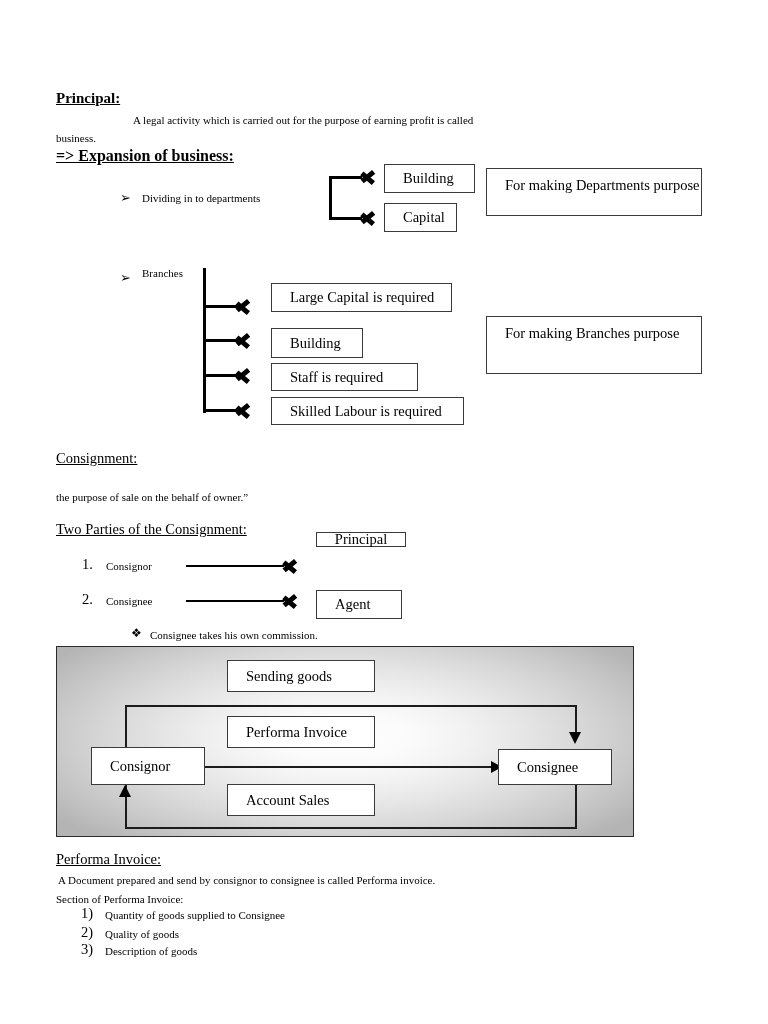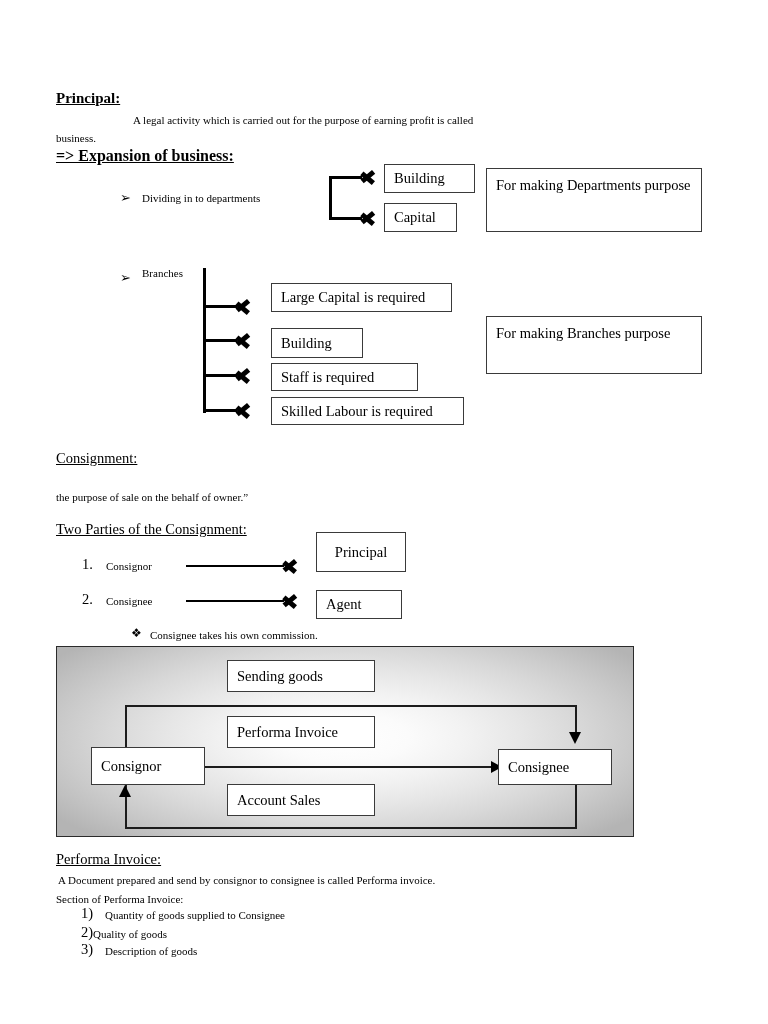--- a/index.html
+++ b/index.html
@@ -41,21 +41,21 @@
   .nowrap { white-space: nowrap; }
 
   
   .box {
     box-sizing: border-box;
     border: 1.3px solid #3a3a3a;
     background: #ffffff;
     font-size: 14.5px;
     display: flex;
     align-items: center;
-    padding-left: 9px;
+    padding-left: 18px;
   }
   .box.center { justify-content: center; padding-left: 0; }
   .box.toppad {
     align-items: flex-start;
     padding-top: 7px;
     line-height: 19px;
   }
 
   
   .vline { background: #000000; }
@@ -140,21 +140,21 @@
 
   <div class="abs hline" style="left:329px; top:176px; width:33px; height:3.2px;"></div>
   <div class="chev" style="left:362px; top:177.5px;"></div>
 
   <div class="abs hline" style="left:329px; top:217px; width:33px; height:3.2px;"></div>
   <div class="chev" style="left:362px; top:218.5px;"></div>
 
   <div class="abs box" style="left:384px; top:164px; width:91px; height:29px;">Building</div>
   <div class="abs box" style="left:384px; top:203px; width:73px; height:29px;">Capital</div>
 
-  <div class="abs box toppad" style="left:486px; top:168px; width:216px; height:64px;">For making Departments purpose</div>
+  <div class="abs box toppad" style="left:486px; top:168px; width:216px; height:48px;">For making Departments purpose</div>
 
   <div class="abs bullet-arrow" style="left:120px; top:270px;">➢</div>
   <div class="abs body-txt nowrap" style="left:142px; top:263px;">Branches</div>
 
   <div class="abs vline" style="left:203px; top:268px; width:3.4px; height:145px;"></div>
 
   <div class="abs hline" style="left:203px; top:305px; width:34px; height:3.4px;"></div>
   <div class="chev" style="left:237px; top:306.7px;"></div>
 
   <div class="abs hline" style="left:203px; top:339px; width:34px; height:3.4px;"></div>
@@ -176,21 +176,21 @@
   <div class="abs h-plain" style="left:56px; top:450px;">Consignment:</div>
 
   <div class="abs body-txt nowrap" style="left:56px; top:487px;">the purpose of sale on the behalf of owner.”</div>
 
   <div class="abs h-plain" style="left:56px; top:521px;">Two Parties of the Consignment:</div>
 
   <div class="abs olnum" style="left:82px; top:556px;">1.</div>
   <div class="abs body-txt nowrap" style="left:106px; top:556px;">Consignor</div>
   <div class="abs hline" style="left:186px; top:565px; width:98px; height:1.6px;"></div>
   <div class="chev" style="left:284px; top:566px;"></div>
-  <div class="abs box center" style="left:316px; top:532px; width:90px; height:40px;">Principal</div>
+  <div class="abs box center" style="left:316px; top:532px; width:90px; height:15px;">Principal</div>
 
   <div class="abs olnum" style="left:82px; top:591px;">2.</div>
   <div class="abs body-txt nowrap" style="left:106px; top:591px;">Consignee</div>
   <div class="abs hline" style="left:186px; top:600px; width:98px; height:1.6px;"></div>
   <div class="chev" style="left:284px; top:601px;"></div>
   <div class="abs box" style="left:316px; top:590px; width:86px; height:29px;text-align:right;">Agent</div>
 
   <div class="abs" style="left:131px; top:626px; font-size:12px;">❖</div>
   <div class="abs body-txt nowrap" style="left:150px; top:625px;">Consignee takes his own commission.</div>
 
@@ -221,18 +221,18 @@
   <div class="abs h-plain" style="left:56px; top:851px;">Performa Invoice:</div>
 
   <div class="abs body-txt nowrap" style="left:56px; top:889px;">Section of Performa Invoice:</div>
 
   <div class="abs body-txt nowrap" style="left:58px; top:870px;">A Document prepared and send by consignor to consignee is called Performa invoice.</div>
 
   <div class="abs olnum" style="left:81px; top:905px;">1)</div>
   <div class="abs body-txt nowrap" style="left:105px; top:905px;">Quantity of goods supplied to Consignee</div>
 
   <div class="abs olnum" style="left:81px; top:924px;">2)</div>
-  <div class="abs body-txt nowrap" style="left:93px; top:924px;text-align:center;">Quality of goods</div>
+  <div class="abs body-txt nowrap" style="left:105px; top:924px;text-align:center;">Quality of goods</div>
 
   <div class="abs olnum" style="left:81px; top:941px;">3)</div>
   <div class="abs body-txt nowrap" style="left:105px; top:941px;">Description of goods</div>
 
 </div>
 
 </body></html>

